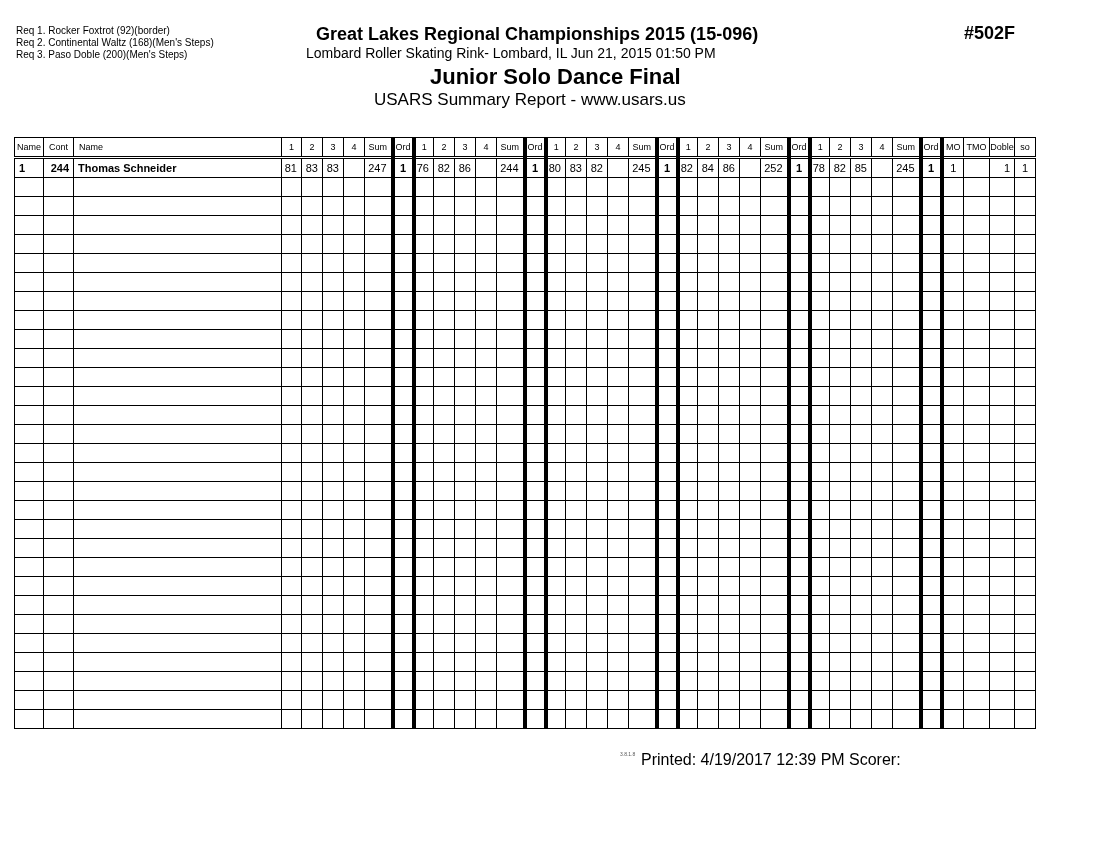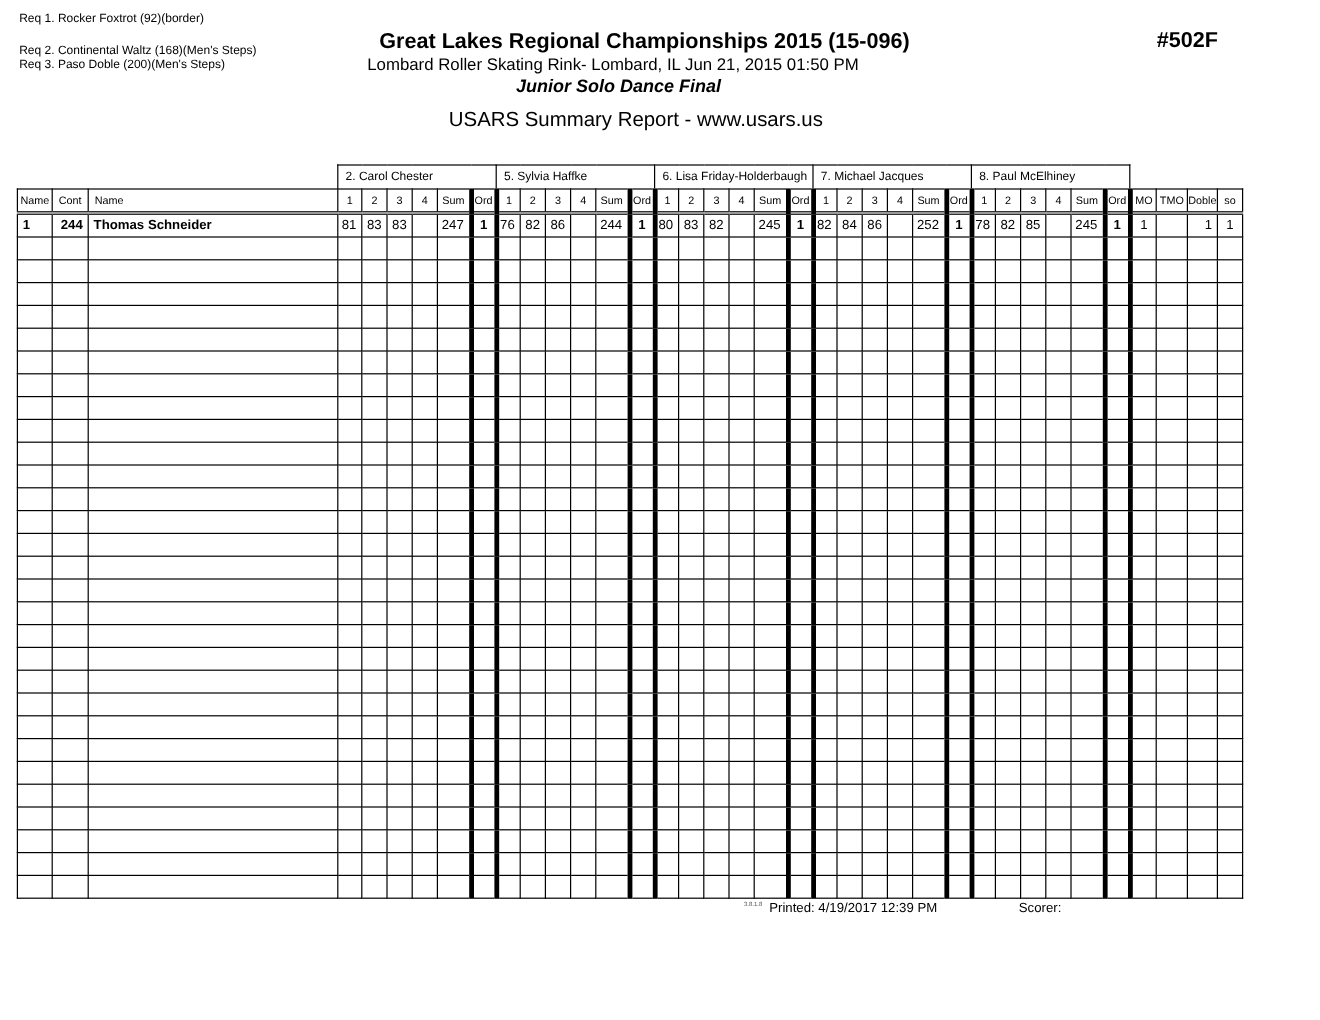--- a/index.html
+++ b/index.html
@@ -2,42 +2,42 @@
 <html><head>
 <meta charset="utf-8">
 <style>
   html, body { margin:0; padding:0; background:#fff; }
   body { width:1100px; height:850px; position:relative; overflow:hidden;
          font-family:"Liberation Sans", sans-serif; color:#000; }
   .abs { position:absolute; white-space:nowrap; }
   .req { font-size:10px; line-height:12px; left:16px; }
   .title { font-size:18px; font-weight:bold; }
   .sub { font-size:14px; }
-  .evt { font-size:15px; font-weight:bold;font-style:italic; }
+  .evt { font-size:22px; font-weight:bold; }
   .rpt { font-size:17px; }
   .num { font-size:18px; font-weight:bold; left:964px; top:23px; }
   table.grid { position:absolute; left:14px; top:137px; border-collapse:collapse; table-layout:fixed; }
   table.grid td { border:1px solid #000; padding:0; font-size:9px; height:18px; overflow:hidden; white-space:nowrap; }
   table.grid tr.jh td { height:19px; font-size:10px; padding-left:6px; }
   table.grid tr.jh td.blank { border:none; }
   table.grid tr.hd td { text-align:center; font-size:9px; }
   table.grid tr.hd td.name { text-align:left; padding-left:5px; }
   table.grid tr.sep td { border-top:3px double #000; }
   td.thk { border-left:4px solid #000 !important; }
   td.bl { text-align:left; padding-left:4px !important; }
   td.r { text-align:right; padding-right:4px !important; font-size:11px !important; }
   td.c { text-align:center; font-size:11px !important; }
   td.b { font-weight:bold; }
-  .foot { font-size:11px; top:751px; }
+  .foot { font-size:16px; top:751px; }
   .ver { font-size:5px; color:#555; left:620px; top:751px; }
 </style>
 </head>
 <body>
 
-<div class="abs req" style="top:10px">Req  1.  Rocker Foxtrot (92)(border)</div>
+<div class="abs req" style="top:25px">Req  1.  Rocker Foxtrot (92)(border)</div>
 <div class="abs req" style="top:37px">Req  2.  Continental Waltz (168)(Men's Steps)</div>
 <div class="abs req" style="top:49px">Req  3.  Paso Doble (200)(Men's Steps)</div>
 
 <div class="abs title" style="left:316px; top:24px">Great Lakes Regional Championships 2015 (15-096)</div>
 <div class="abs sub" style="left:306px; top:45px">Lombard Roller Skating Rink- Lombard, IL  Jun 21, 2015  01:50 PM</div>
 <div class="abs evt" style="left:430px; top:64px">Junior Solo Dance Final</div>
 <div class="abs rpt" style="left:374px; top:90px">USARS Summary Report - www.usars.us</div>
 <div class="abs num">#502F</div>
 
 <table class="grid">
@@ -74,29 +74,20 @@
       <col style="width:21px">
       <col style="width:21px">
       <col style="width:28px">
       <col style="width:21px">
     <col style="width:22px">
       <col style="width:26px">
       <col style="width:25px">
       <col style="width:21px">
   </colgroup>
   <tbody id="tbody">
-    <tr class="jh">
-      <td class="blank" colspan="3"></td>
-      <td colspan="6">2.  Carol Chester</td>
-      <td colspan="6">5.  Sylvia Haffke</td>
-      <td colspan="6">6.  Lisa Friday-Holderbaugh</td>
-      <td colspan="6">7.  Michael  Jacques</td>
-      <td colspan="6">8.  Paul McElhiney</td>
-      <td class="blank" colspan="4"></td>
-    </tr>
     <tr class="hd">
       <td>Name</td>
       <td>Cont</td>
       <td class="name">Name</td>
 
     <td>1</td>
         <td>2</td>
         <td>3</td>
         <td>4</td>
         <td>Sum</td>

